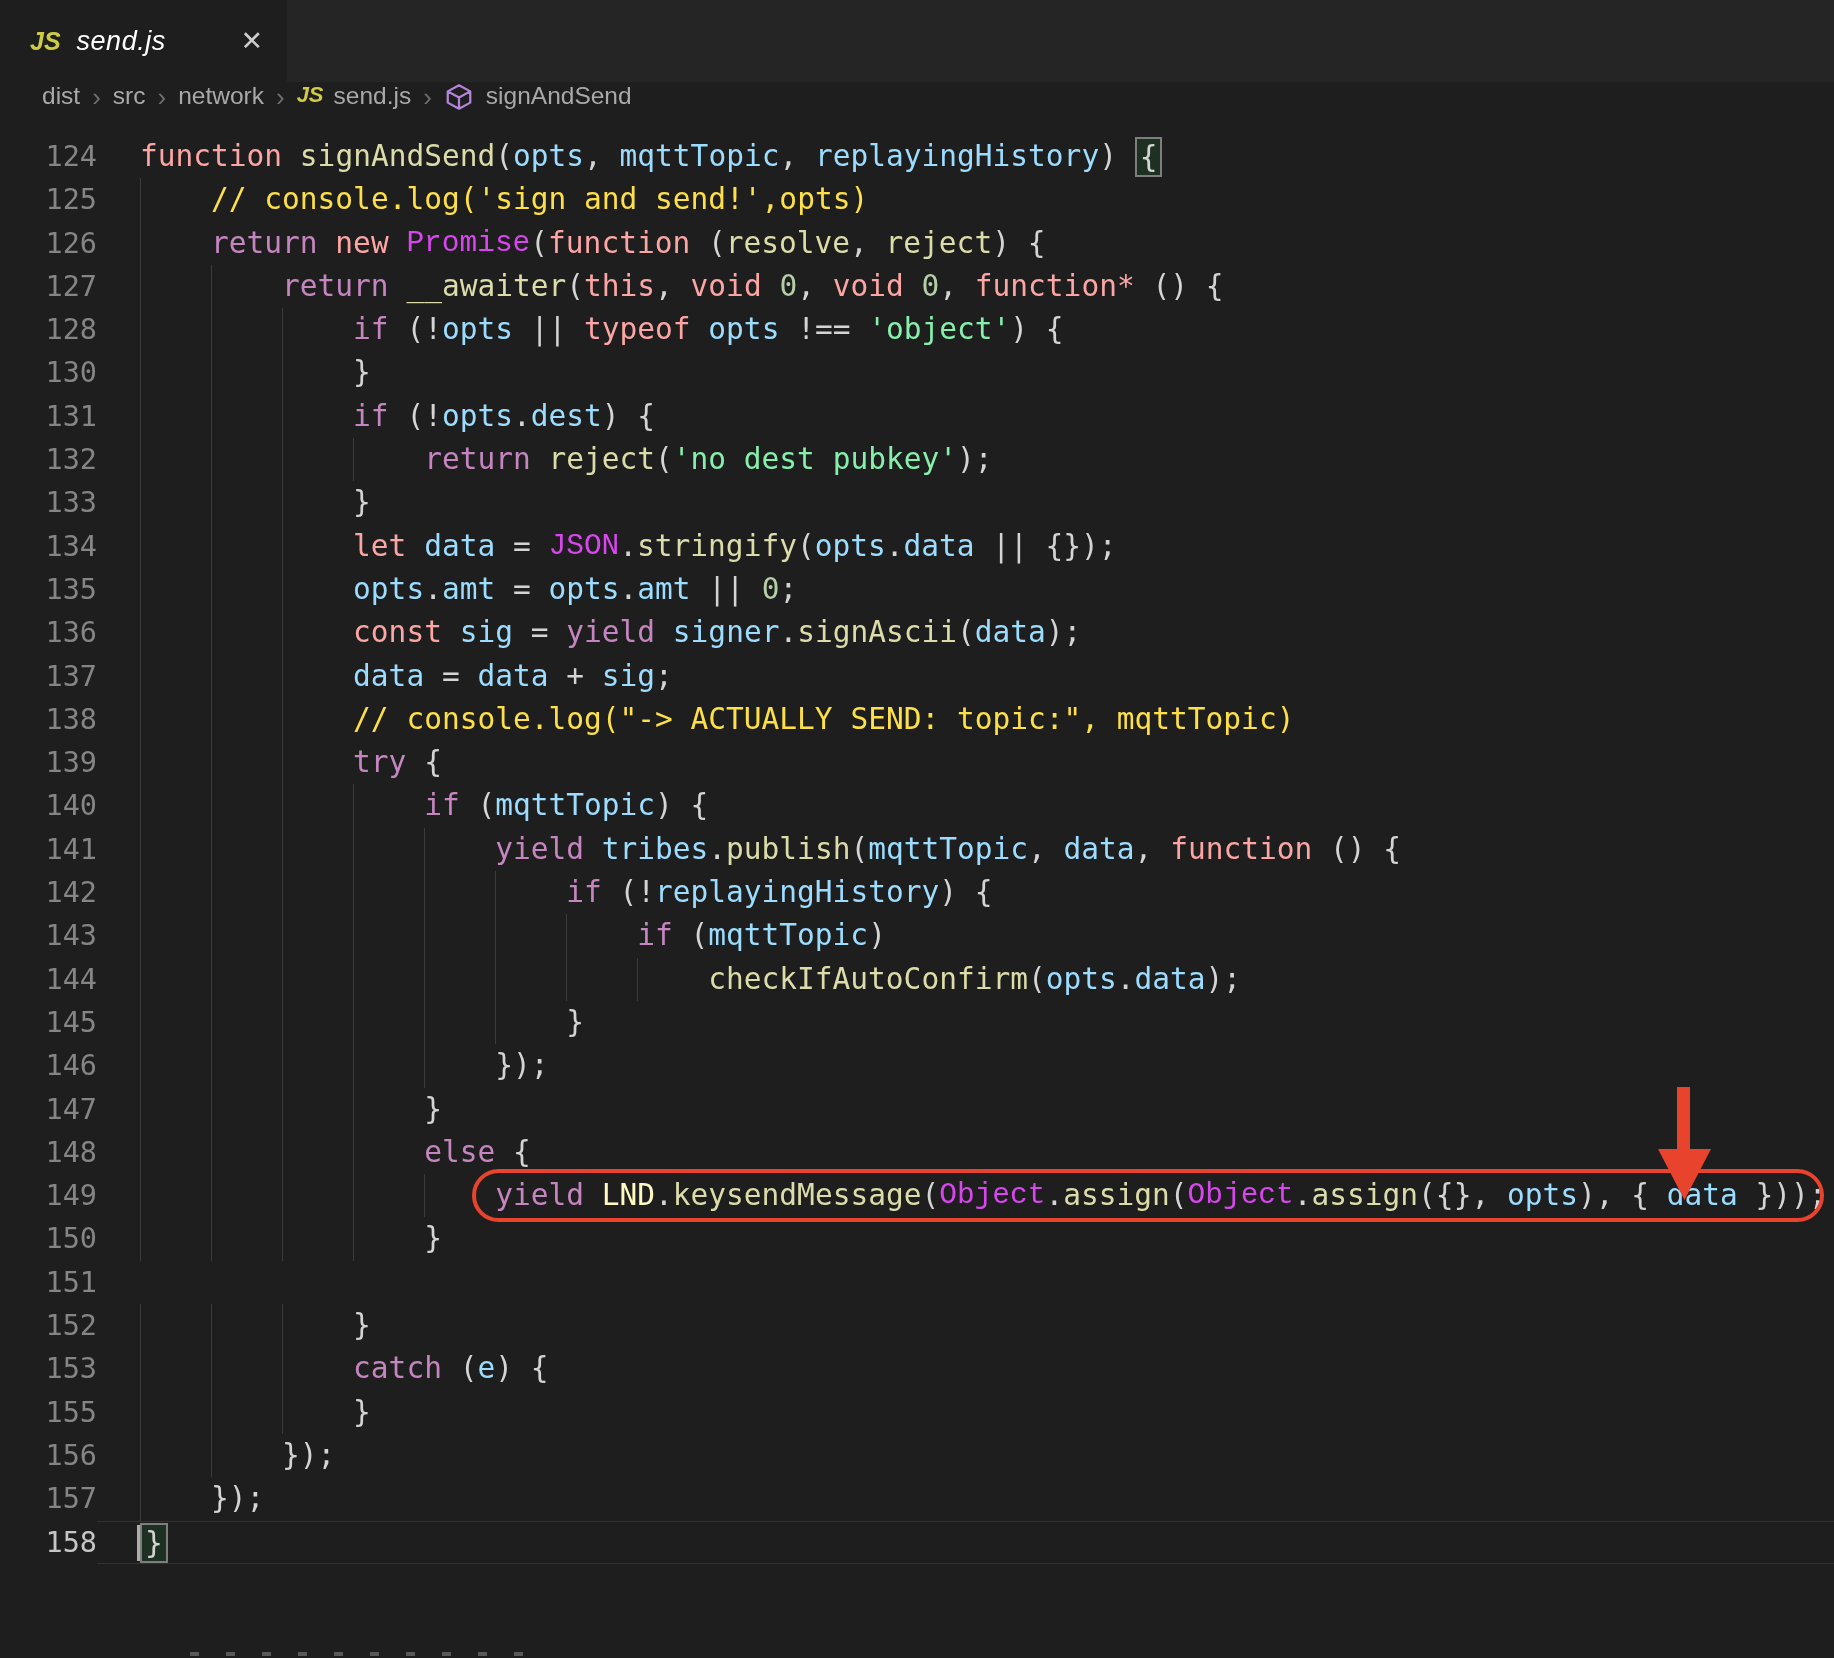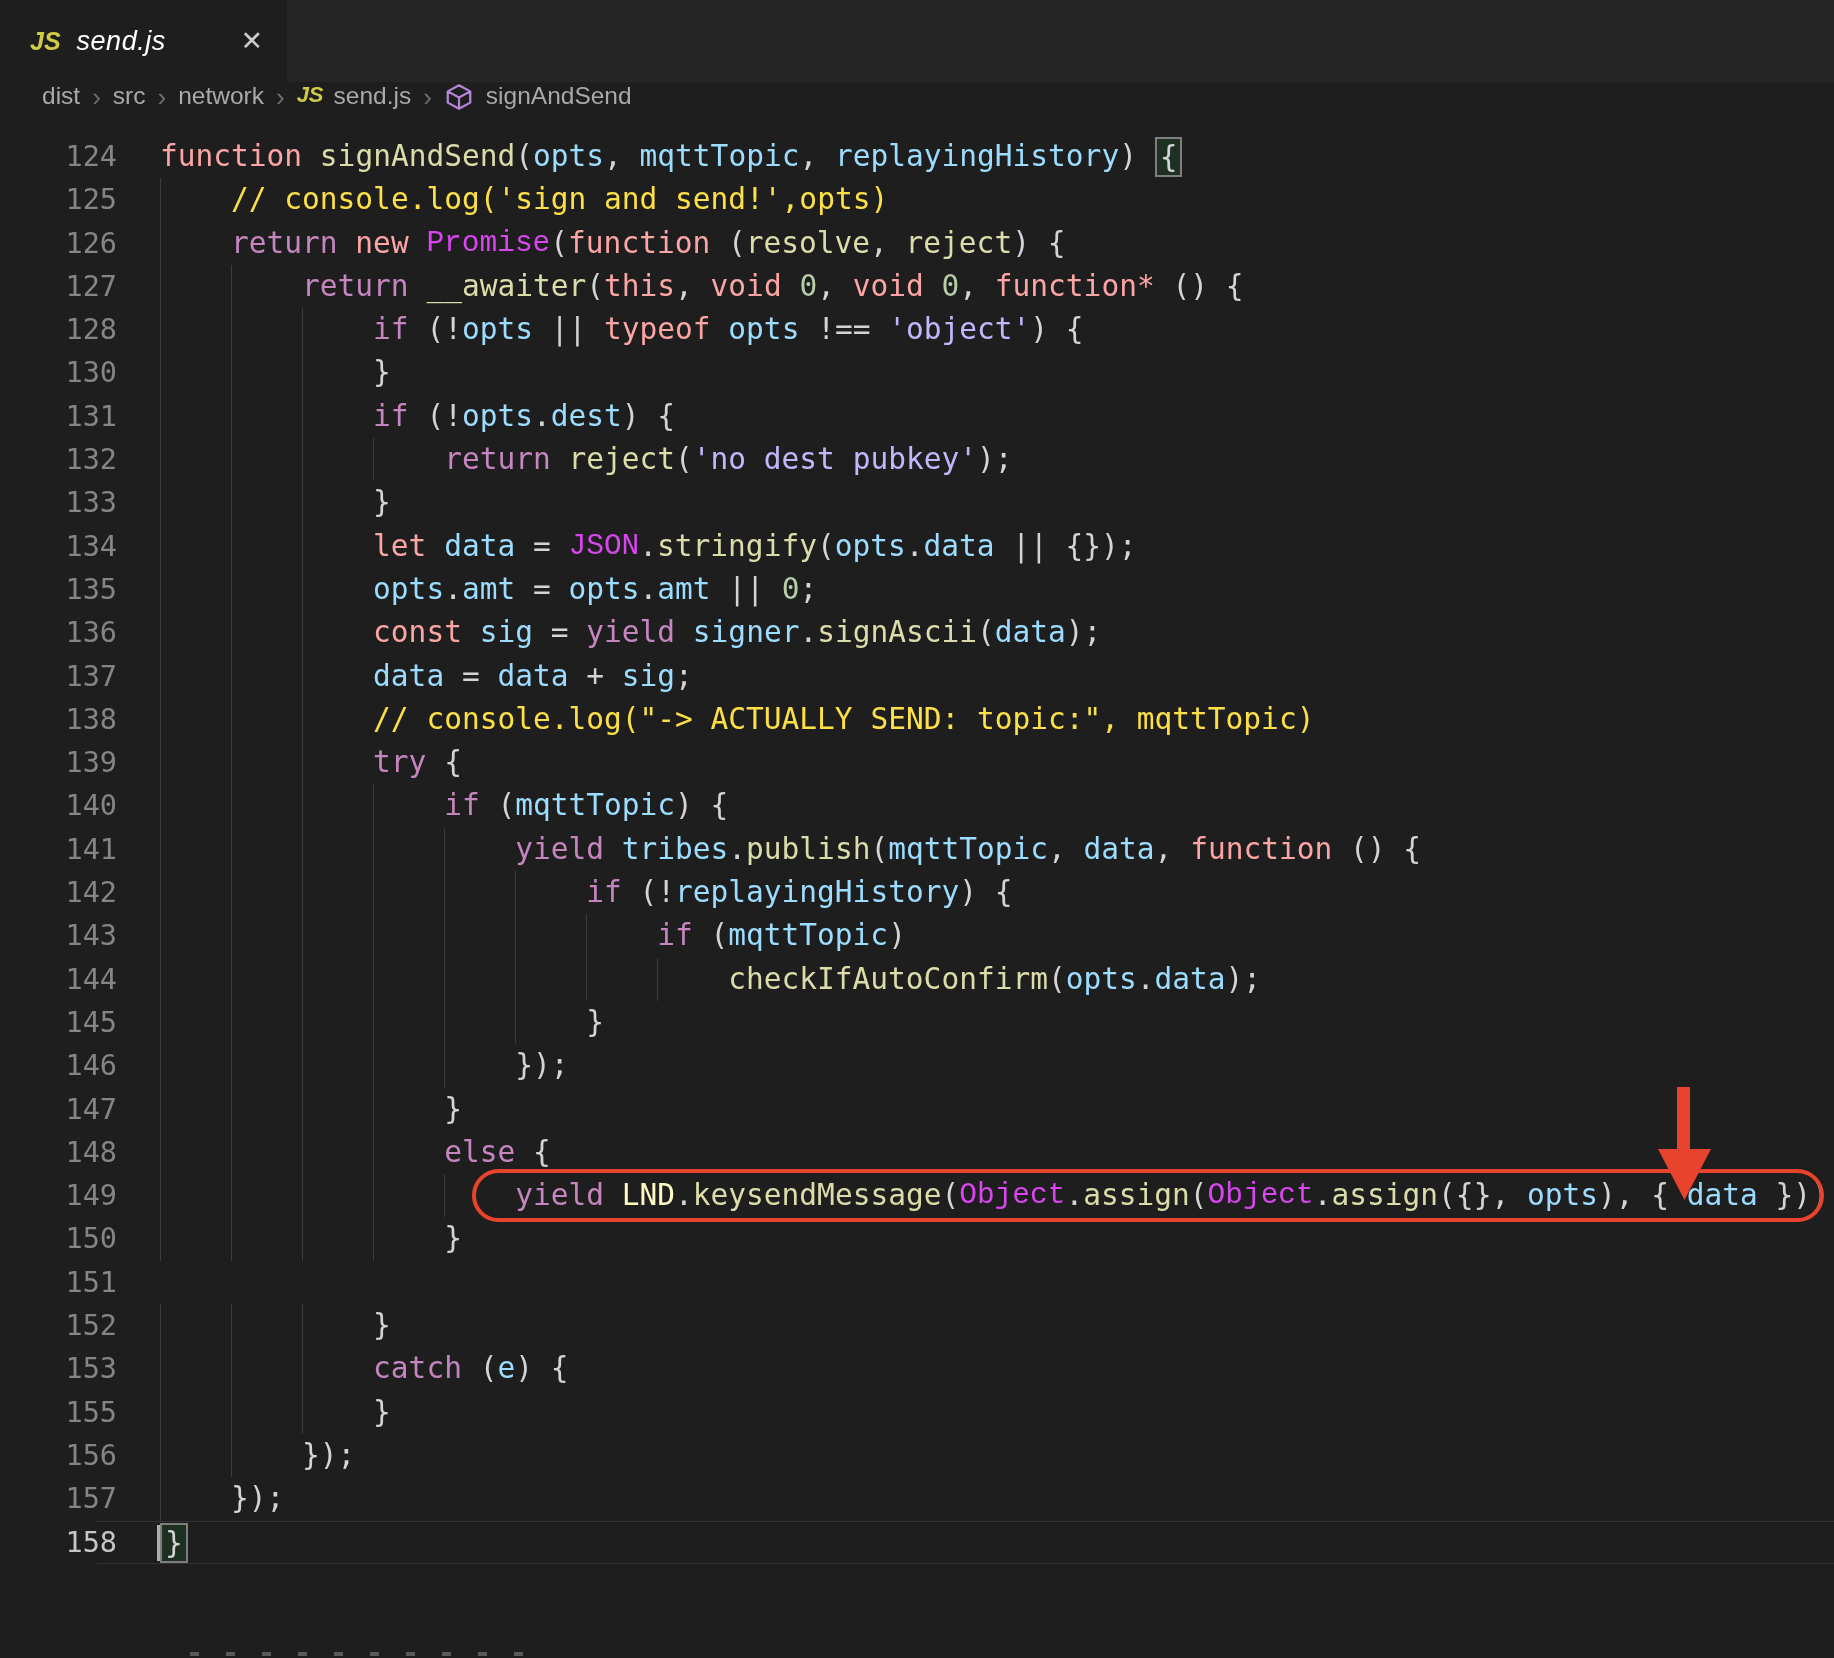--- a/index.html
+++ b/index.html
@@ -19,32 +19,32 @@
                  padding-left:38px; color:#a9a9a9; font-size:24.5px; }
   .crumb { margin:0 4px; }
   .crumb-sep { color:#6e6e6e; font-size:26px; margin:0 8px; }
   .crumb-js { color:#CFCB45; font-weight:bold; font-style:italic; font-size:22px; margin:0 6px 0 4px; }
   .crumb-cube { margin:0 8px 0 4px; display:inline-block; vertical-align:middle; }
 
   
   .editor { position:relative; height:1532px; padding-top:9px; background:#1E1E1E; overflow:hidden; }
   .line { display:flex; height:43.3px; line-height:43.3px; position:relative;
           font-family:"DejaVu Sans Mono", monospace; font-size:29.5px; white-space:pre; }
-  .gutter { flex:none; width:97px; text-align:right; color:#858585; font-size:28.5px;margin-left:20px; }
+  .gutter { flex:none; width:97px; text-align:right; color:#858585; font-size:28.5px; }
   .code { position:relative; padding-left:43px; white-space:pre; }
   .guide { display:inline-block; width:71.04px; height:43.3px; vertical-align:top;
            border-left:1px solid #3c3c3c; }
   .tok { vertical-align:top; display:inline-block; height:43.3px; }
   .k   { color:#C586C0; }
   .k2  { color:#fca5a5; }
   .fn  { color:#DCDCAA; }
   .cl  { color:#d946ef;font-family:Liberation Mono, monospace; }
   .v   { color:#9CDCFE; }
   .cn  { color:#fef9c3; }
-  .s   { color:#c4b5fd; }
+  .s   { color:#86efac; }
   .c   { color:#fde047; }
   .num { color:#B5CEA8; }
   .p   { color:#D4D4D4; }
   .bm  { color:#D4D4D4; height:40px; line-height:36px; margin-top:2px; padding:0 3px;
          border:2px solid #7E7E7E; background:rgba(30,70,40,0.45); }
 
   .line.cur .gutter { color:#c6c6c6; }
   .line.cur::after { content:""; position:absolute; left:97px; right:0; top:0; bottom:0;
                      border-top:1px solid #323232; border-bottom:1px solid #323232;
                      pointer-events:none; }

